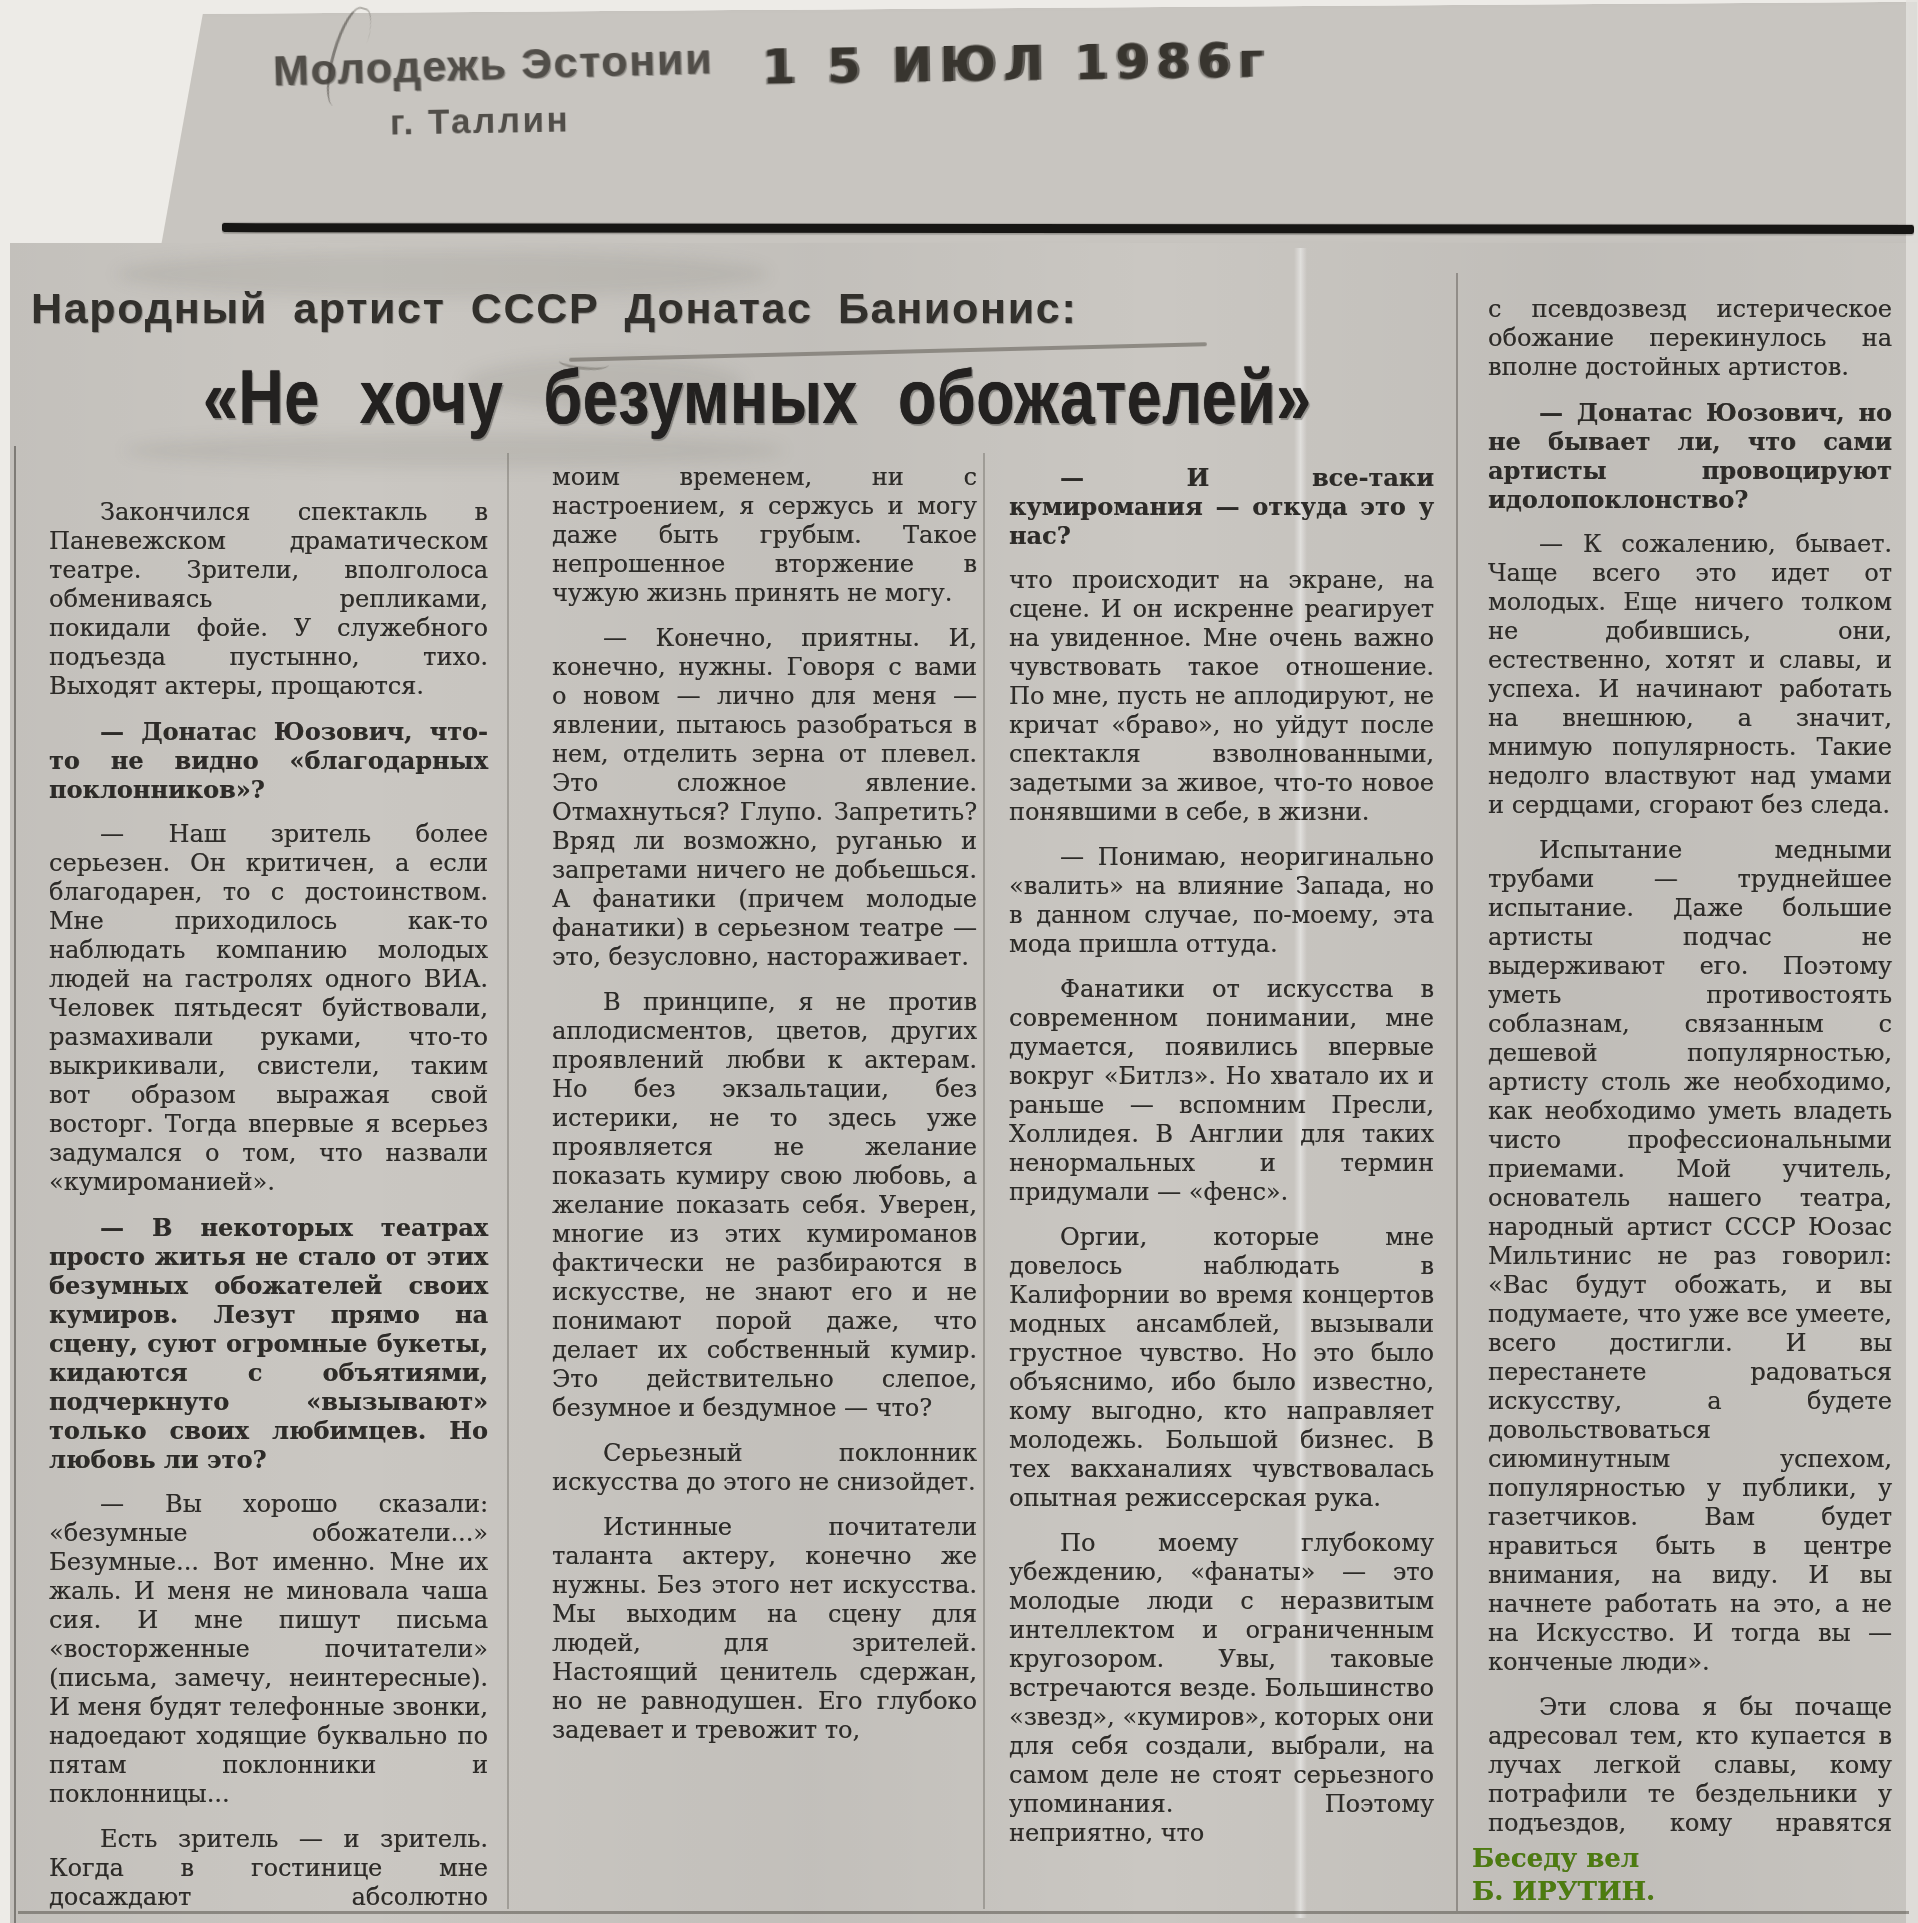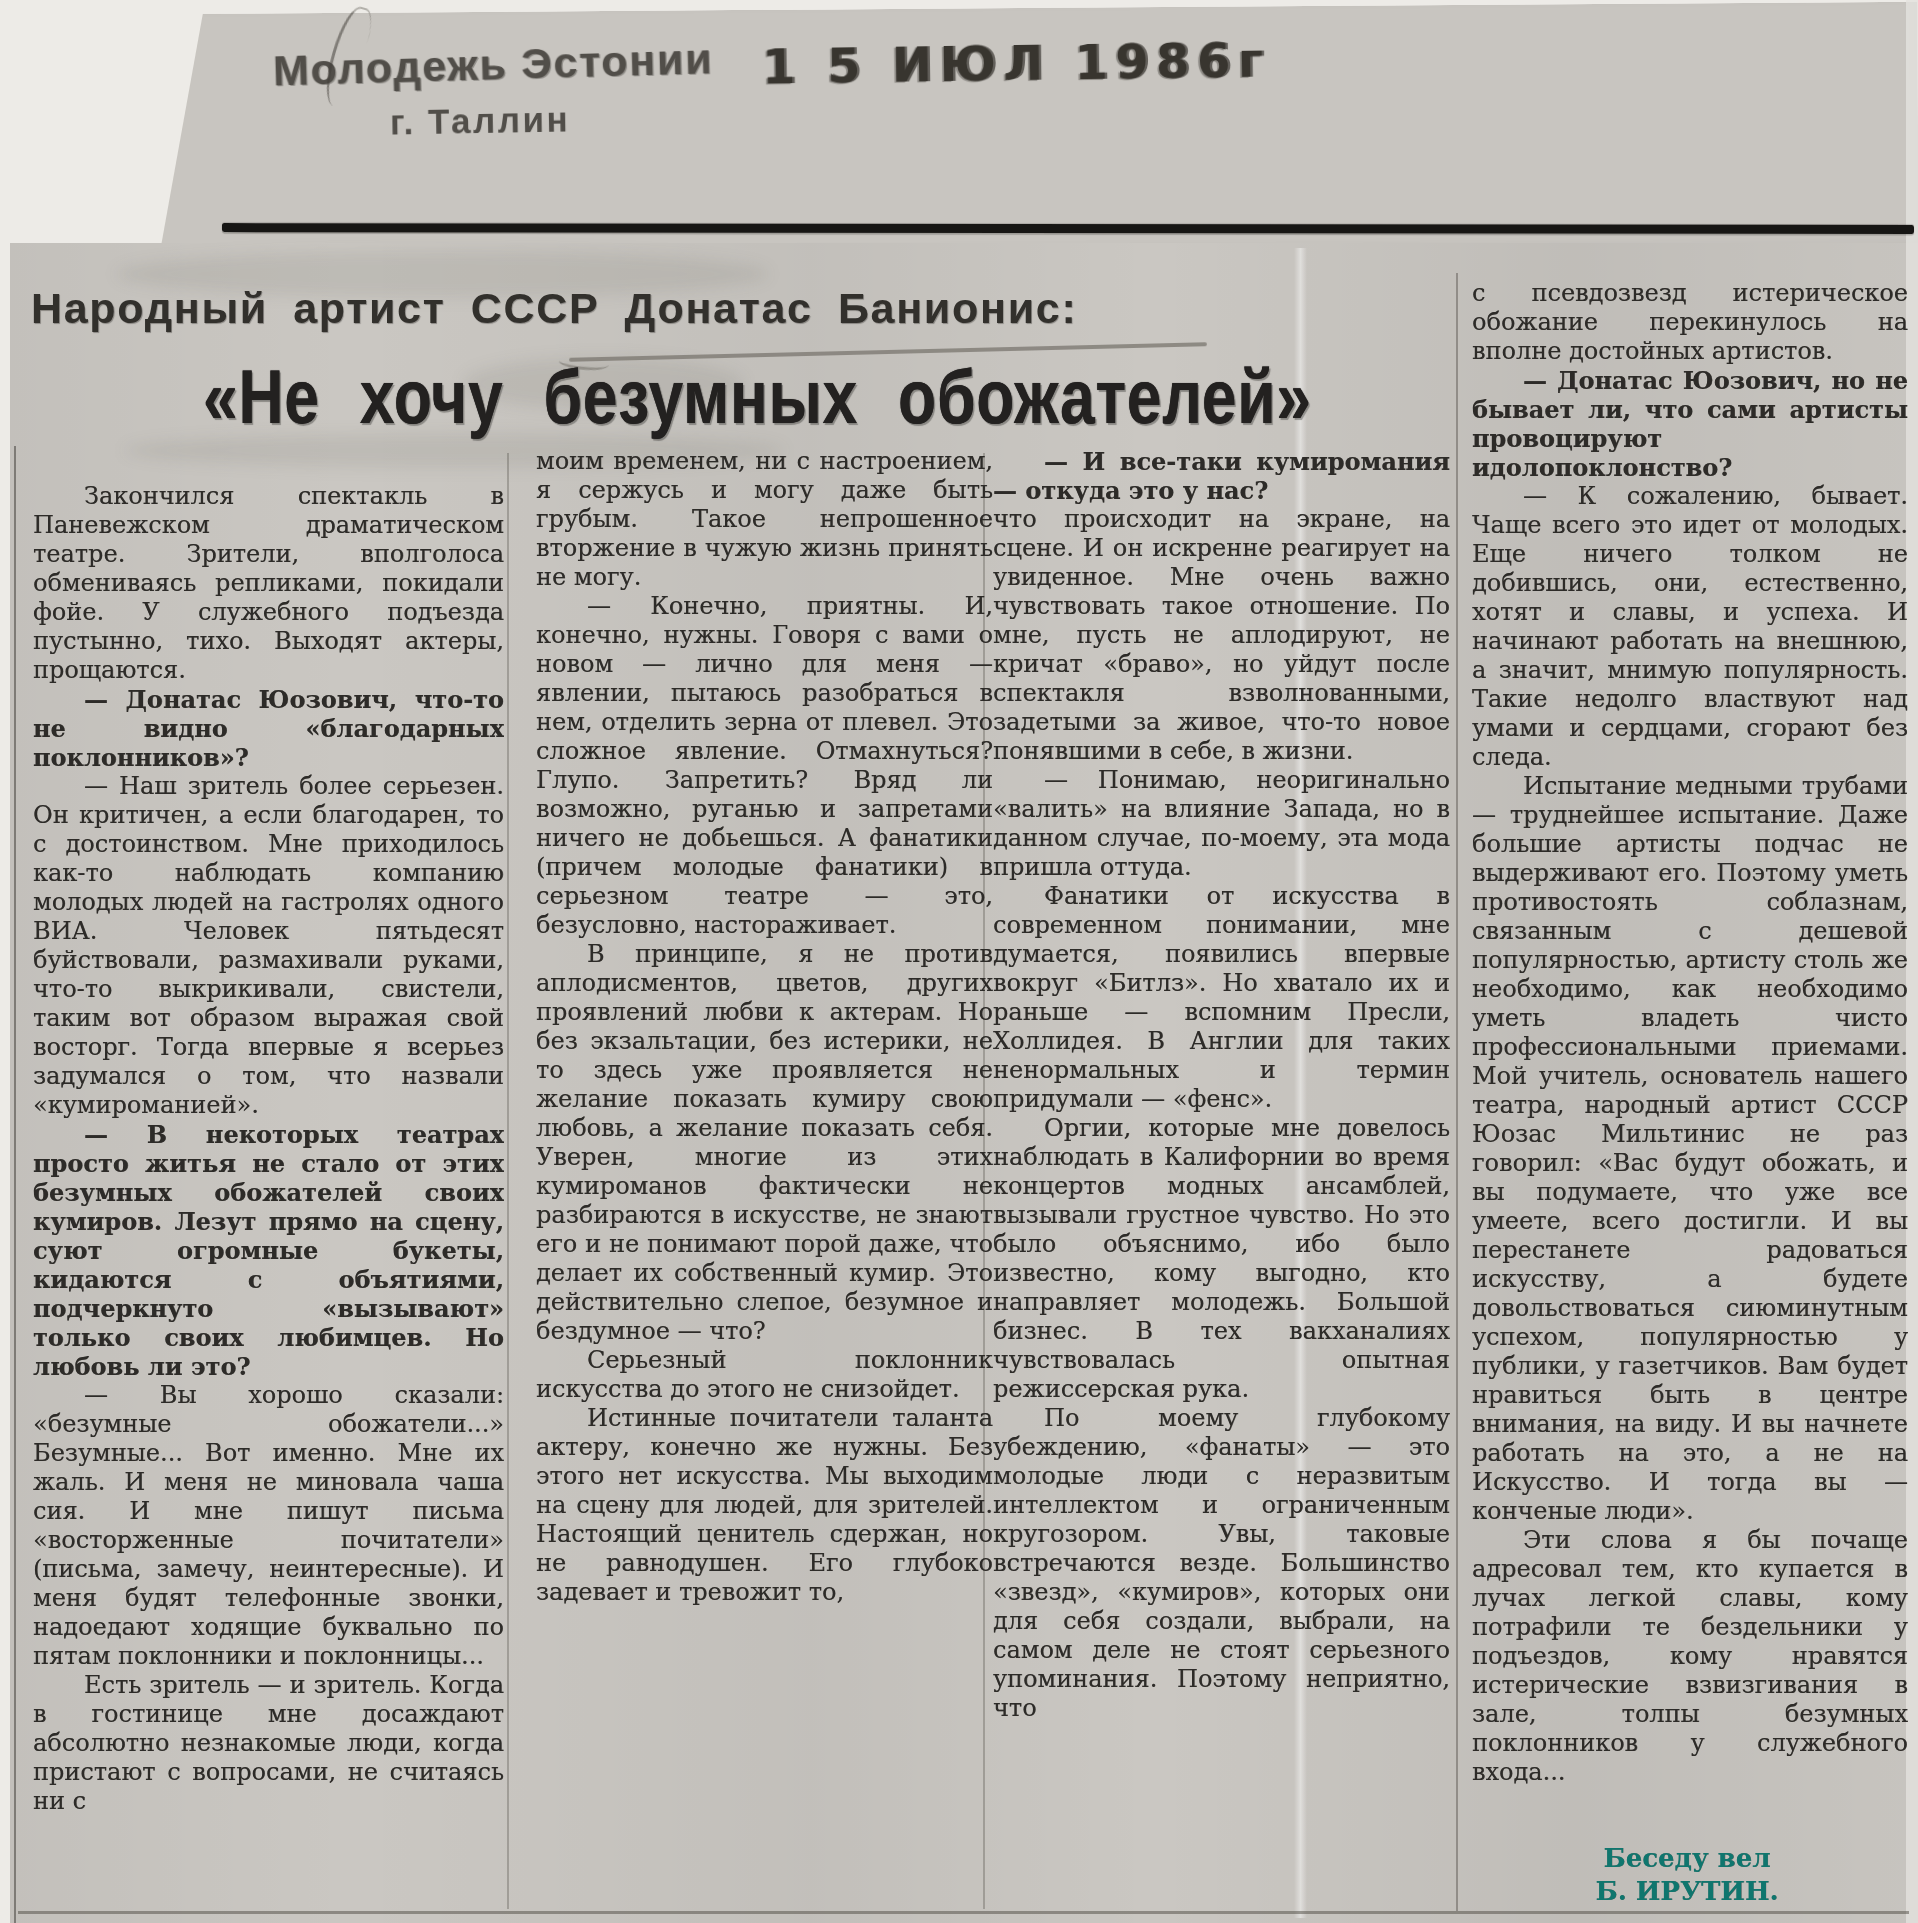--- a/index.html
+++ b/index.html
@@ -92,27 +92,27 @@
   .smudge-3{left:124px;top:433px;width:661px;height:35px;}
   
   .column{
     position:absolute;overflow:hidden;
     font-size:24px;line-height:29px;color:#2d2b28;text-align:justify;
   }
   .col-1{left:33px;top:482px;width:471px;height:1428px;}
   .col-2{left:536px;top:447px;width:457px;height:1463px;}
   .col-3{left:993px;top:447px;width:457px;height:1463px;}
   .col-4{left:1472px;top:279px;width:436px;height:1562px;}
-  .para{margin:0;text-indent:51px;overflow-wrap:break-word;
+  .para{margin:16px;text-indent:51px;overflow-wrap:break-word;
     text-shadow:0.3px 0.3px 0.4px rgba(45,43,40,.55);}
   .para.no-indent{text-indent:0;}
   .para.bold{font-weight:bold;}
   .byline{
     position:absolute;left:1472px;top:1842px;width:430px;
-    font-size:26px;line-height:33px;font-weight:bold;color:#0f766e;text-align:center;
+    font-size:26px;line-height:33px;font-weight:bold;color:#4d7c0f;text-align:left;
     text-shadow:0.3px 0.3px 0.4px rgba(45,43,40,.55);
   }
 </style>
 </head>
 <body>
 
 <div class="canvas">
 
   <div class="masthead-strip"></div>
   <div class="clipping"></div>

